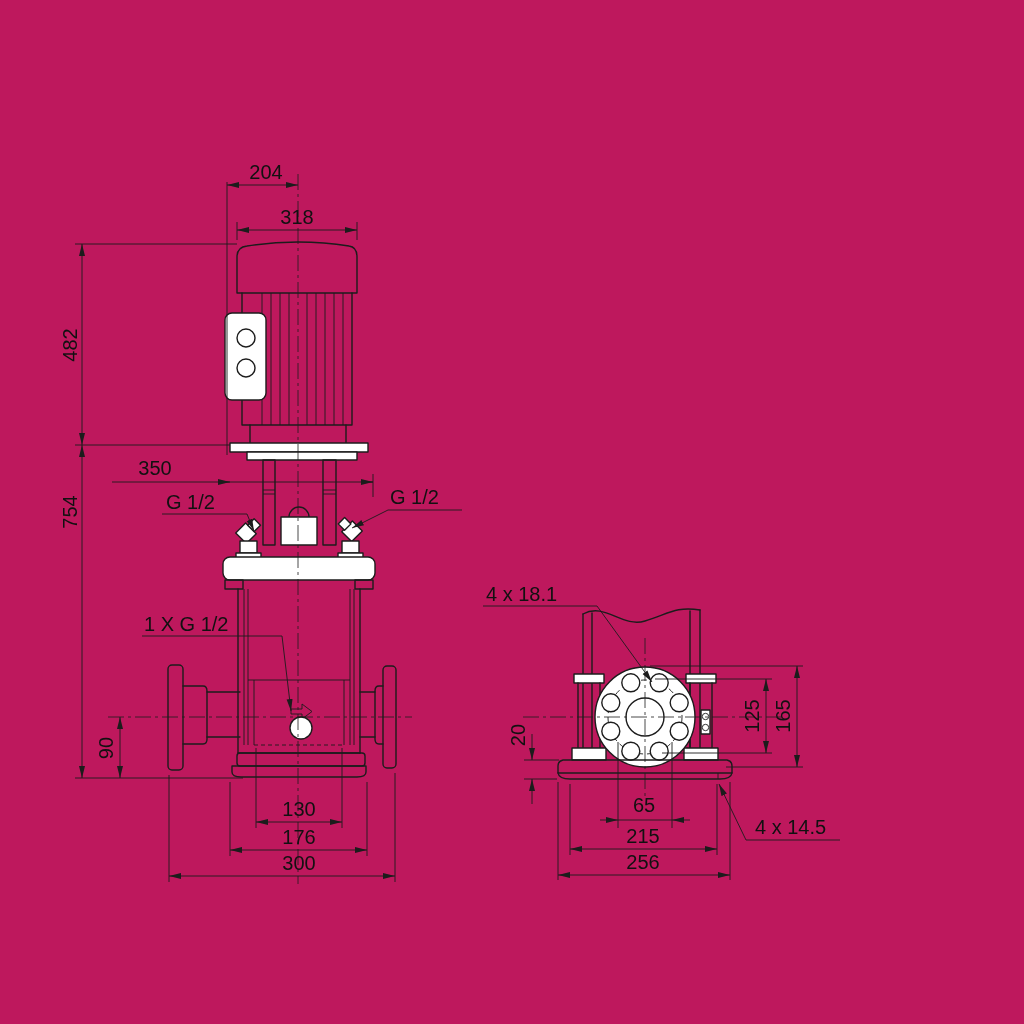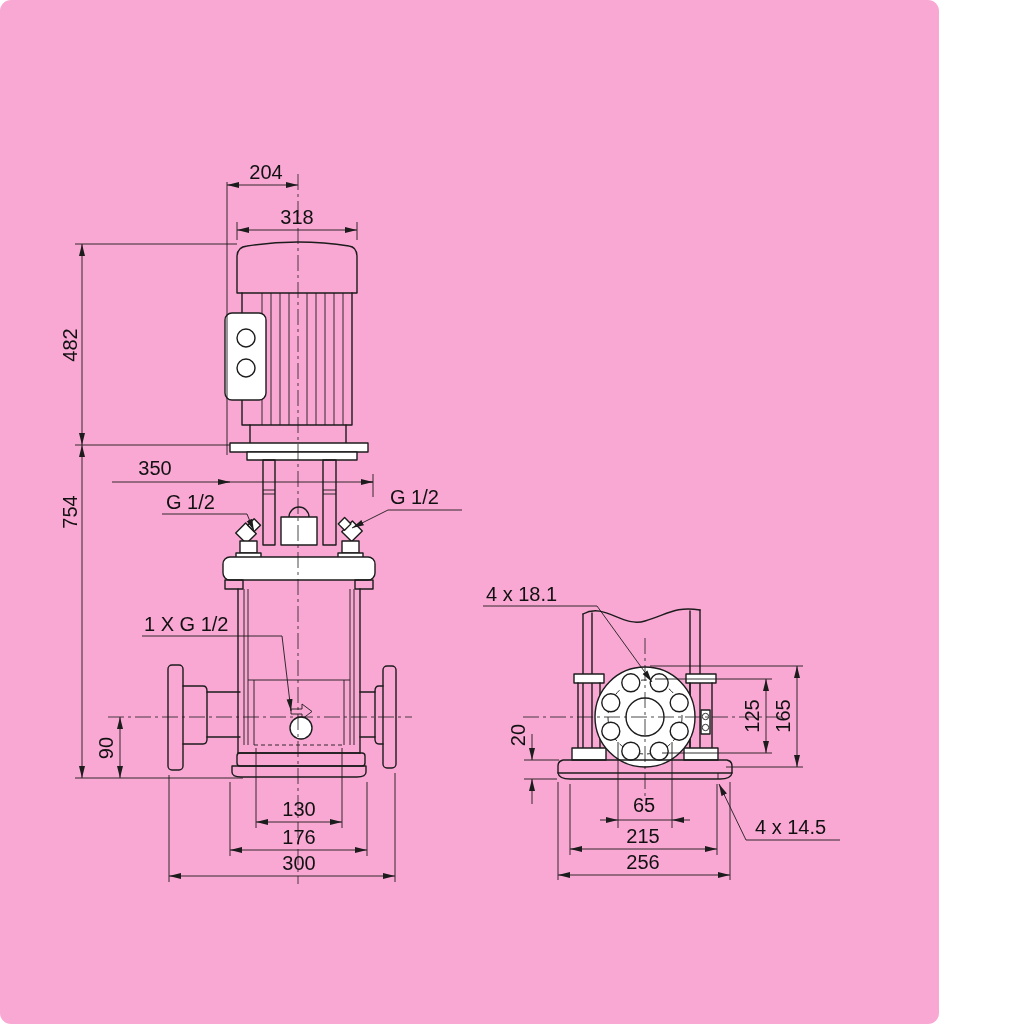--- a/index.html
+++ b/index.html
@@ -1,17 +1,17 @@
 <!DOCTYPE html>
 <html><head>
 <meta charset="utf-8">
 <style>
   html,body{margin:0;padding:0;background:#fff;}
-  .stage{width:939px;height:1024px;background:#f9a8d4;position:relative;
-         font-family:"Liberation Sans",sans-serif;border-radius:11px;}
+  .stage{width:1024px;height:1024px;background:#be185d;position:relative;
+         font-family:"Liberation Sans",sans-serif;}
   svg{display:block;}
   .o  {fill:none;stroke:#1c1c1c;stroke-width:1.4;stroke-linejoin:round;stroke-linecap:round;}
   .ow {fill:#fff;stroke:#1c1c1c;stroke-width:1.4;stroke-linejoin:round;}
   .t  {fill:none;stroke:#1c1c1c;stroke-width:0.9;}
   .dim{fill:none;stroke:#1c1c1c;stroke-width:0.9;marker-start:url(#arw);marker-end:url(#arw);}
   .me {fill:none;stroke:#1c1c1c;stroke-width:0.9;marker-end:url(#arw);}
   .cl {fill:none;stroke:#1c1c1c;stroke-width:0.8;stroke-dasharray:16 4 3 4;}
   .hid{fill:none;stroke:#1c1c1c;stroke-width:0.9;stroke-dasharray:4 3;}
   .bc {fill:none;stroke:#1c1c1c;stroke-width:0.9;stroke-dasharray:6 4;}
   .dt {font:20px "Liberation Sans",sans-serif;fill:#111;}

